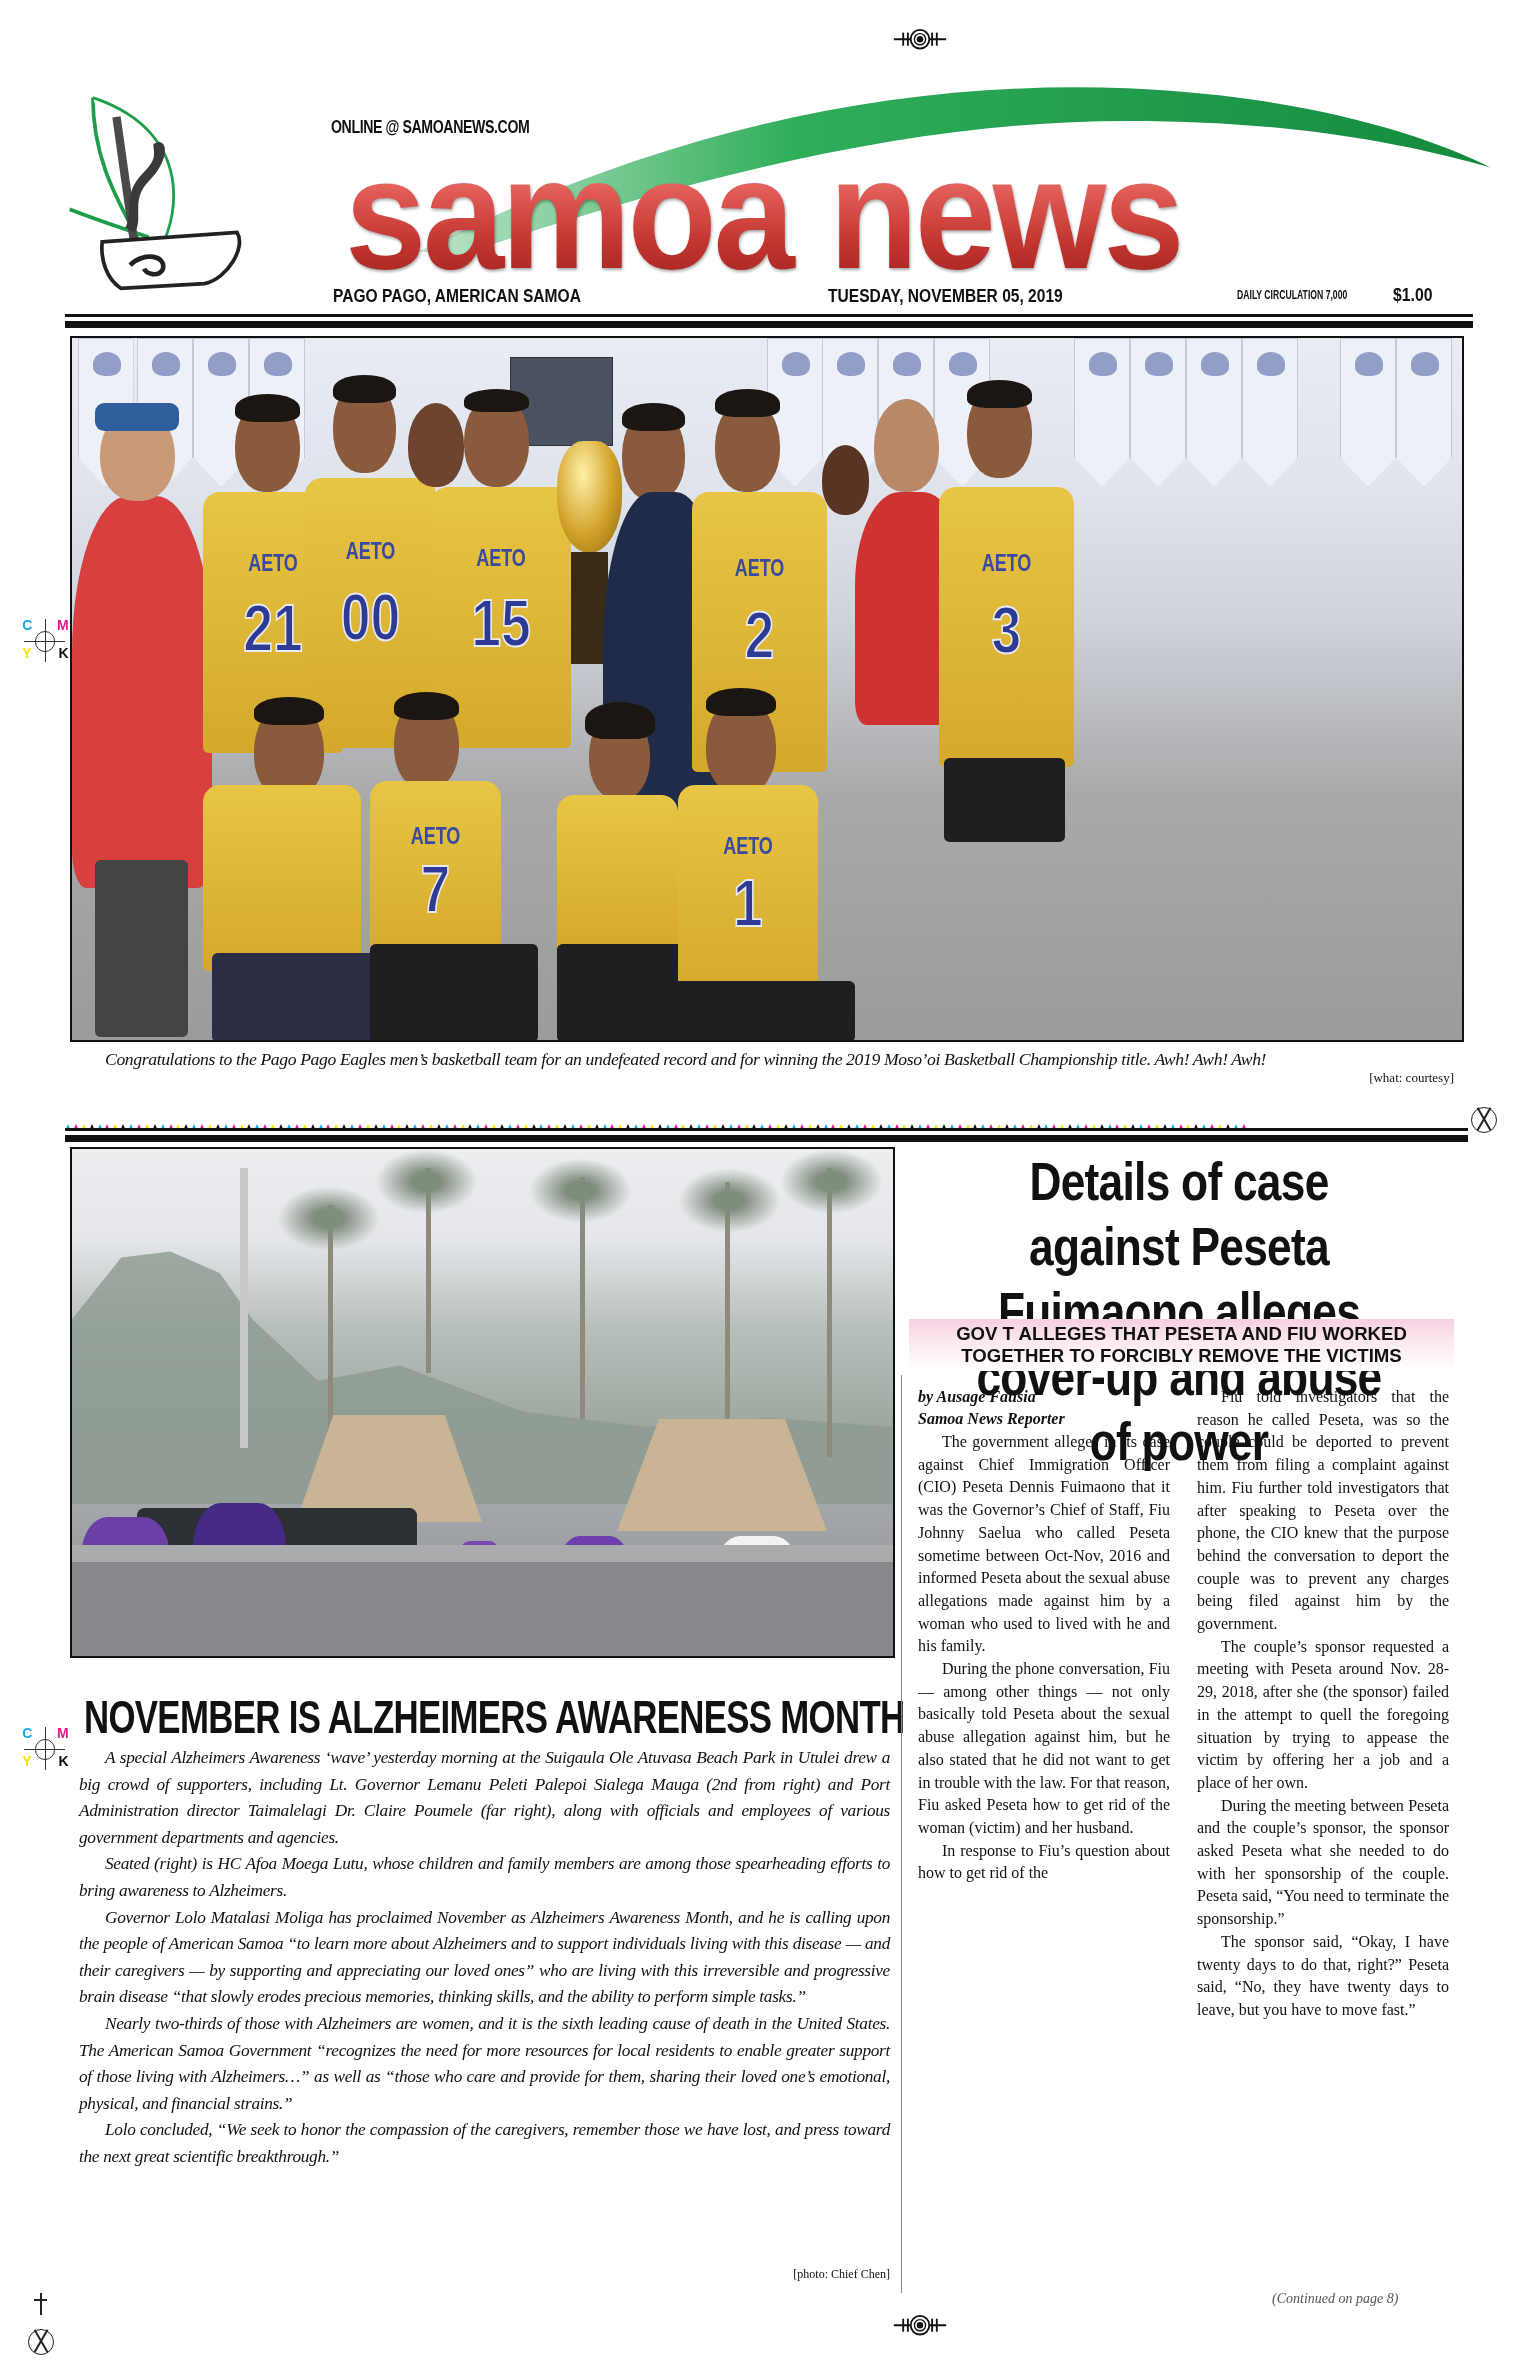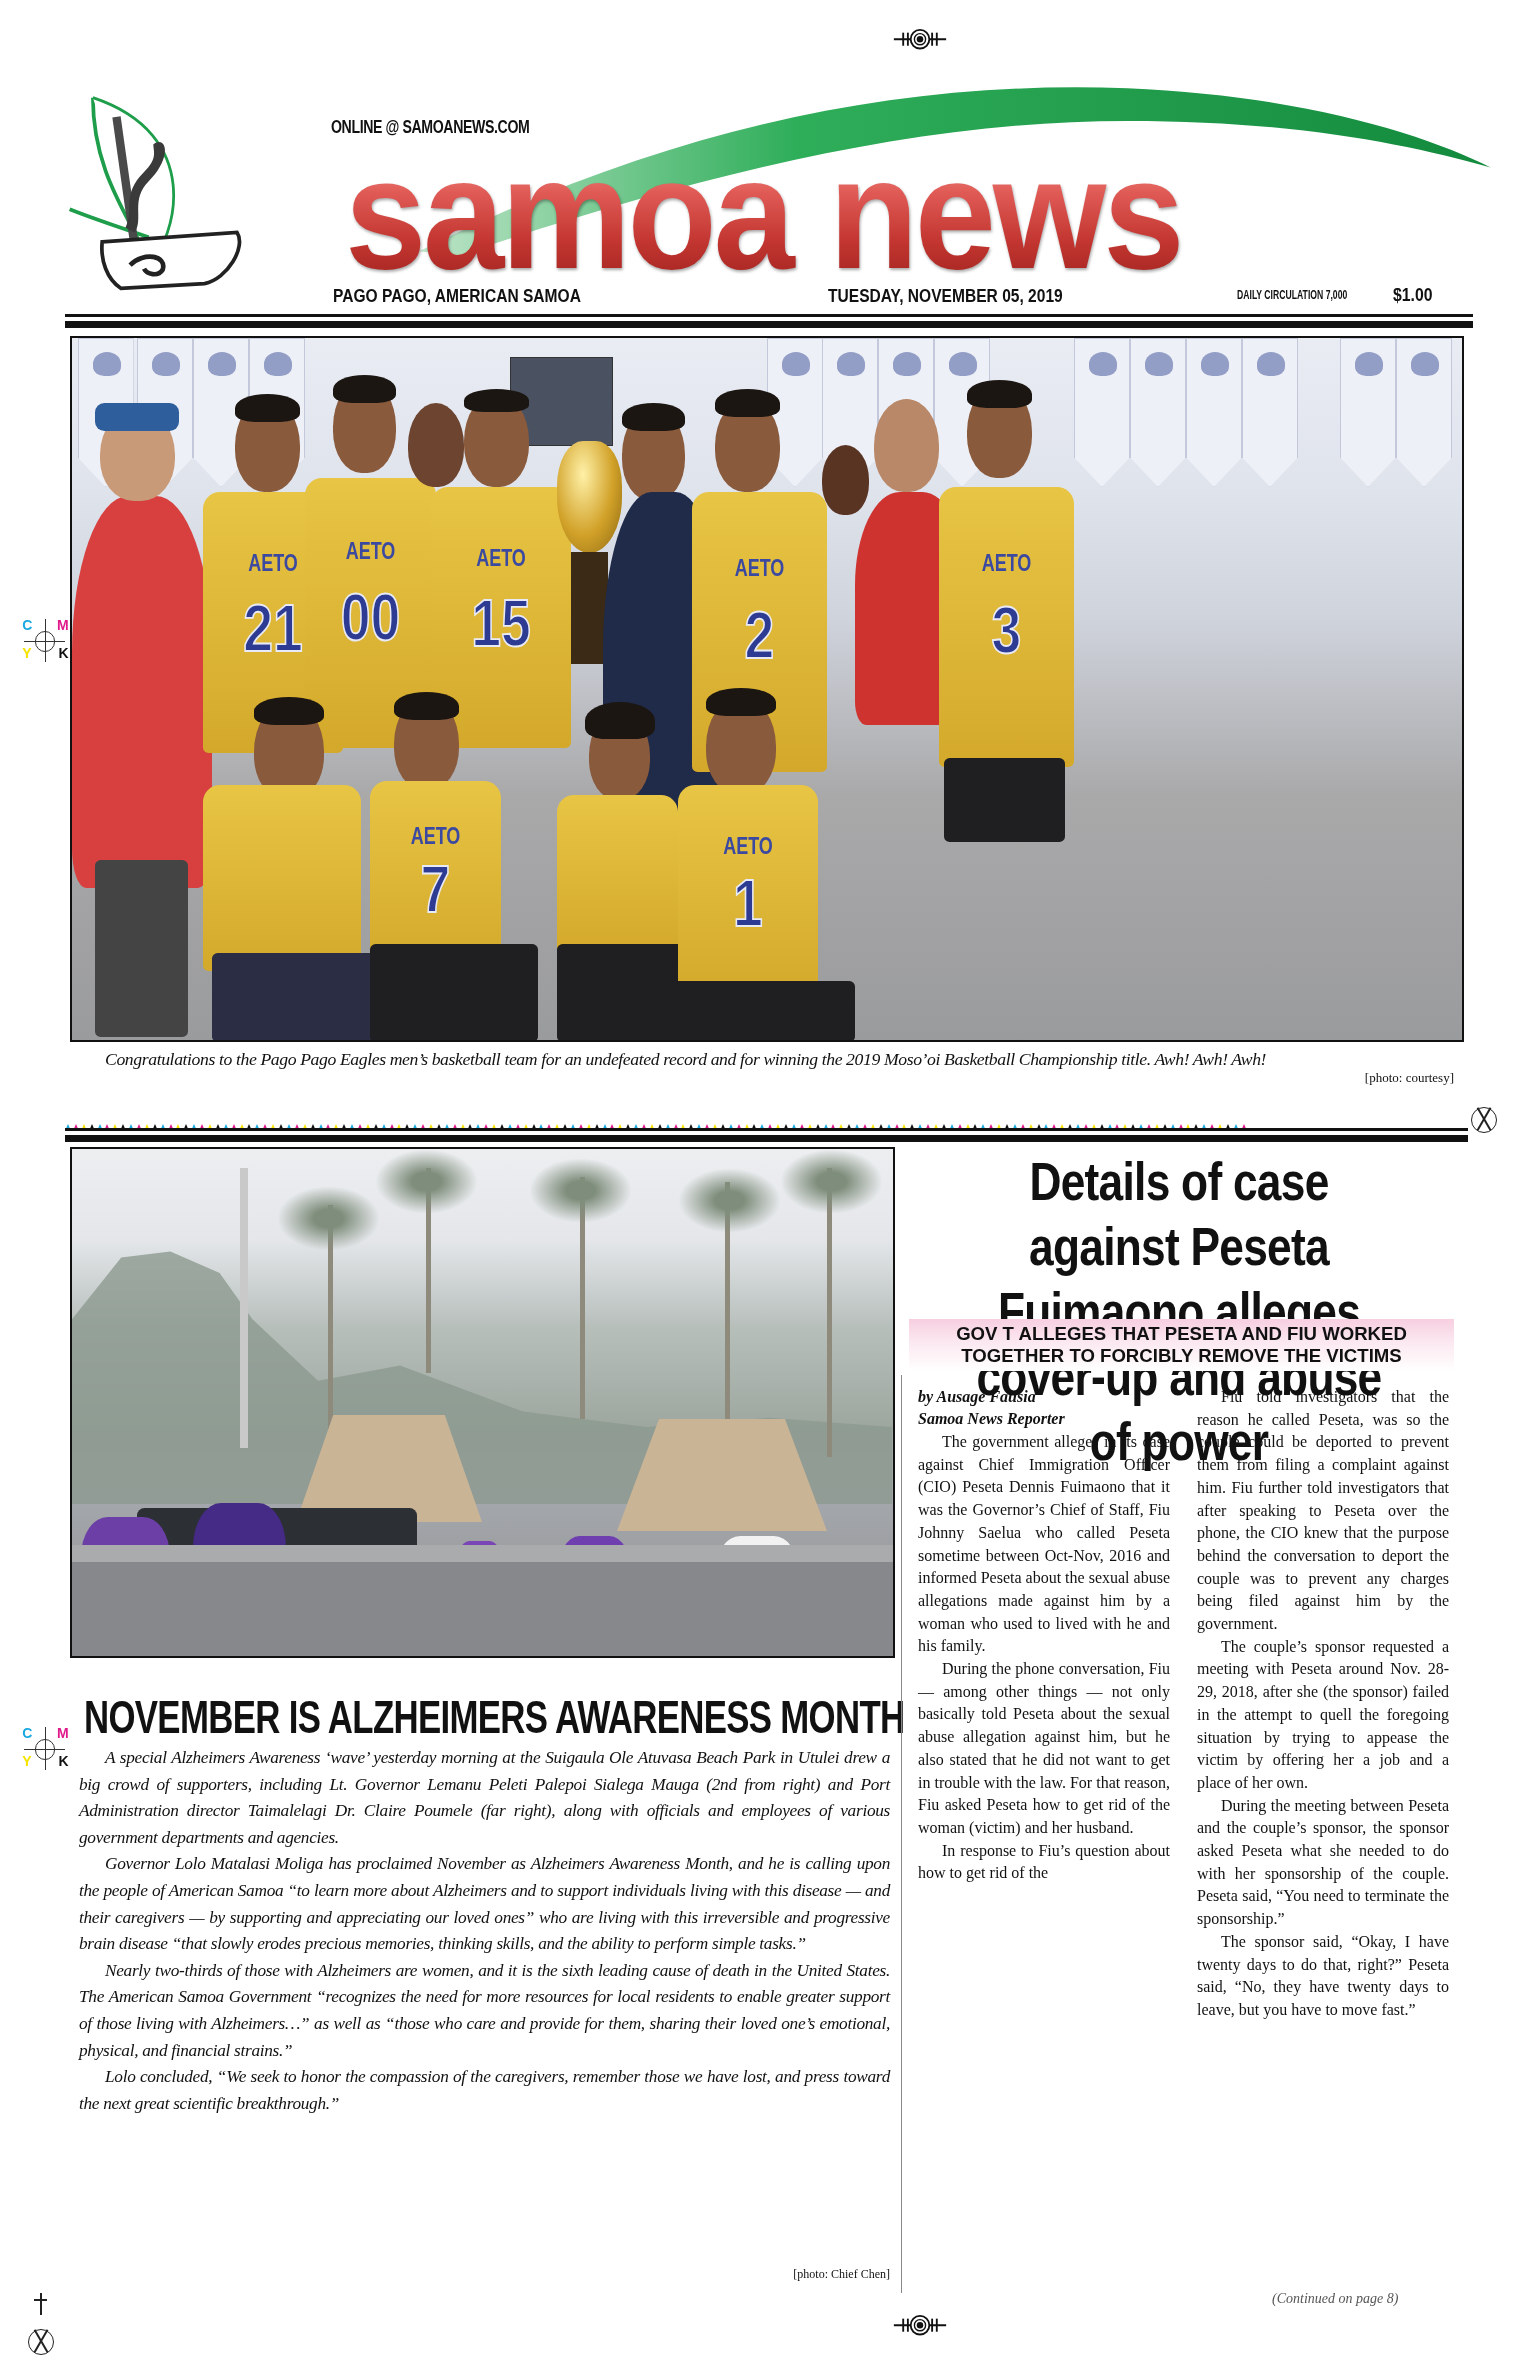--- a/index.html
+++ b/index.html
@@ -287,21 +287,21 @@
   <div class="head" style="left:634px;top:359px;width:70px;height:98px;"></div>
   <div class="hair" style="left:634px;top:350px;width:70px;height:28px;"></div>
   <div class="jersey" style="left:606px;top:447px;width:140px;height:214px;">
     <div class="aeto">AETO</div>
     <div class="num">1</div>
   </div>
   <div class="shorts" style="left:597px;top:643px;width:186px;height:61px;"></div>
 </figure>
 
 <p class="caption1">Congratulations to the Pago Pago Eagles men’s basketball team for an undefeated record and for winning the 2019 Moso’oi Basketball Championship title. Awh! Awh! Awh!</p>
-<span class="credit1">[photo: courtesy]</span>
+<span class="credit1">[what: courtesy]</span>
 
 <div class="cmyk-strip" id="cmykstrip"><span style="border-bottom-color:#19a9e0"></span><span style="border-bottom-color:#e0198a"></span><span style="border-bottom-color:#f5e400"></span><span style="border-bottom-color:#111111"></span><span style="border-bottom-color:#19a9e0"></span><span style="border-bottom-color:#e0198a"></span><span style="border-bottom-color:#f5e400"></span><span style="border-bottom-color:#111111"></span><span style="border-bottom-color:#19a9e0"></span><span style="border-bottom-color:#e0198a"></span><span style="border-bottom-color:#f5e400"></span><span style="border-bottom-color:#111111"></span><span style="border-bottom-color:#19a9e0"></span><span style="border-bottom-color:#e0198a"></span><span style="border-bottom-color:#f5e400"></span><span style="border-bottom-color:#111111"></span><span style="border-bottom-color:#19a9e0"></span><span style="border-bottom-color:#e0198a"></span><span style="border-bottom-color:#f5e400"></span><span style="border-bottom-color:#111111"></span><span style="border-bottom-color:#19a9e0"></span><span style="border-bottom-color:#e0198a"></span><span style="border-bottom-color:#f5e400"></span><span style="border-bottom-color:#111111"></span><span style="border-bottom-color:#19a9e0"></span><span style="border-bottom-color:#e0198a"></span><span style="border-bottom-color:#f5e400"></span><span style="border-bottom-color:#111111"></span><span style="border-bottom-color:#19a9e0"></span><span style="border-bottom-color:#e0198a"></span><span style="border-bottom-color:#f5e400"></span><span style="border-bottom-color:#111111"></span><span style="border-bottom-color:#19a9e0"></span><span style="border-bottom-color:#e0198a"></span><span style="border-bottom-color:#f5e400"></span><span style="border-bottom-color:#111111"></span><span style="border-bottom-color:#19a9e0"></span><span style="border-bottom-color:#e0198a"></span><span style="border-bottom-color:#f5e400"></span><span style="border-bottom-color:#111111"></span><span style="border-bottom-color:#19a9e0"></span><span style="border-bottom-color:#e0198a"></span><span style="border-bottom-color:#f5e400"></span><span style="border-bottom-color:#111111"></span><span style="border-bottom-color:#19a9e0"></span><span style="border-bottom-color:#e0198a"></span><span style="border-bottom-color:#f5e400"></span><span style="border-bottom-color:#111111"></span><span style="border-bottom-color:#19a9e0"></span><span style="border-bottom-color:#e0198a"></span><span style="border-bottom-color:#f5e400"></span><span style="border-bottom-color:#111111"></span><span style="border-bottom-color:#19a9e0"></span><span style="border-bottom-color:#e0198a"></span><span style="border-bottom-color:#f5e400"></span><span style="border-bottom-color:#111111"></span><span style="border-bottom-color:#19a9e0"></span><span style="border-bottom-color:#e0198a"></span><span style="border-bottom-color:#f5e400"></span><span style="border-bottom-color:#111111"></span><span style="border-bottom-color:#19a9e0"></span><span style="border-bottom-color:#e0198a"></span><span style="border-bottom-color:#f5e400"></span><span style="border-bottom-color:#111111"></span><span style="border-bottom-color:#19a9e0"></span><span style="border-bottom-color:#e0198a"></span><span style="border-bottom-color:#f5e400"></span><span style="border-bottom-color:#111111"></span><span style="border-bottom-color:#19a9e0"></span><span style="border-bottom-color:#e0198a"></span><span style="border-bottom-color:#f5e400"></span><span style="border-bottom-color:#111111"></span><span style="border-bottom-color:#19a9e0"></span><span style="border-bottom-color:#e0198a"></span><span style="border-bottom-color:#f5e400"></span><span style="border-bottom-color:#111111"></span><span style="border-bottom-color:#19a9e0"></span><span style="border-bottom-color:#e0198a"></span><span style="border-bottom-color:#f5e400"></span><span style="border-bottom-color:#111111"></span><span style="border-bottom-color:#19a9e0"></span><span style="border-bottom-color:#e0198a"></span><span style="border-bottom-color:#f5e400"></span><span style="border-bottom-color:#111111"></span><span style="border-bottom-color:#19a9e0"></span><span style="border-bottom-color:#e0198a"></span><span style="border-bottom-color:#f5e400"></span><span style="border-bottom-color:#111111"></span><span style="border-bottom-color:#19a9e0"></span><span style="border-bottom-color:#e0198a"></span><span style="border-bottom-color:#f5e400"></span><span style="border-bottom-color:#111111"></span><span style="border-bottom-color:#19a9e0"></span><span style="border-bottom-color:#e0198a"></span><span style="border-bottom-color:#f5e400"></span><span style="border-bottom-color:#111111"></span><span style="border-bottom-color:#19a9e0"></span><span style="border-bottom-color:#e0198a"></span><span style="border-bottom-color:#f5e400"></span><span style="border-bottom-color:#111111"></span><span style="border-bottom-color:#19a9e0"></span><span style="border-bottom-color:#e0198a"></span><span style="border-bottom-color:#f5e400"></span><span style="border-bottom-color:#111111"></span><span style="border-bottom-color:#19a9e0"></span><span style="border-bottom-color:#e0198a"></span><span style="border-bottom-color:#f5e400"></span><span style="border-bottom-color:#111111"></span><span style="border-bottom-color:#19a9e0"></span><span style="border-bottom-color:#e0198a"></span><span style="border-bottom-color:#f5e400"></span><span style="border-bottom-color:#111111"></span><span style="border-bottom-color:#19a9e0"></span><span style="border-bottom-color:#e0198a"></span><span style="border-bottom-color:#f5e400"></span><span style="border-bottom-color:#111111"></span><span style="border-bottom-color:#19a9e0"></span><span style="border-bottom-color:#e0198a"></span><span style="border-bottom-color:#f5e400"></span><span style="border-bottom-color:#111111"></span><span style="border-bottom-color:#19a9e0"></span><span style="border-bottom-color:#e0198a"></span><span style="border-bottom-color:#f5e400"></span><span style="border-bottom-color:#111111"></span><span style="border-bottom-color:#19a9e0"></span><span style="border-bottom-color:#e0198a"></span><span style="border-bottom-color:#f5e400"></span><span style="border-bottom-color:#111111"></span><span style="border-bottom-color:#19a9e0"></span><span style="border-bottom-color:#e0198a"></span><span style="border-bottom-color:#f5e400"></span><span style="border-bottom-color:#111111"></span><span style="border-bottom-color:#19a9e0"></span><span style="border-bottom-color:#e0198a"></span><span style="border-bottom-color:#f5e400"></span><span style="border-bottom-color:#111111"></span><span style="border-bottom-color:#19a9e0"></span><span style="border-bottom-color:#e0198a"></span><span style="border-bottom-color:#f5e400"></span><span style="border-bottom-color:#111111"></span><span style="border-bottom-color:#19a9e0"></span><span style="border-bottom-color:#e0198a"></span><span style="border-bottom-color:#f5e400"></span><span style="border-bottom-color:#111111"></span><span style="border-bottom-color:#19a9e0"></span><span style="border-bottom-color:#e0198a"></span><span style="border-bottom-color:#f5e400"></span><span style="border-bottom-color:#111111"></span><span style="border-bottom-color:#19a9e0"></span><span style="border-bottom-color:#e0198a"></span></div>
 <div class="rule-thin" style="top:1128px;left:65px;width:1403px;"></div>
 <div class="rule-thick" style="top:1135px;left:65px;width:1403px;"></div>
 
 <figure class="photo2">
   <div class="mountain"></div>
   <div class="palm-trunk" style="left:256px;top:56px;height:233px;"></div>
   <div class="palm-top" style="left:205px;top:37px;"></div>
   <div class="palm-trunk" style="left:354px;top:18.6px;height:205px;"></div>
@@ -333,20 +333,21 @@
   <div class="person" style="left:643px;top:387px;width:84px;height:121px;background:#f2f2f2;"></div>
   <div class="person" style="left:648px;top:494px;width:70px;height:149px;background:#8a3a9e;"></div>
   <div class="person" style="left:764px;top:429px;width:65px;height:131px;background:#6f3fb0;"></div>
   <div class="road"></div>
   <div class="curb"></div>
 </figure>
 
 <h2 class="alz-head">NOVEMBER IS ALZHEIMERS AWARENESS MONTH</h2>
 <article class="alz-body">
   <p>A special Alzheimers Awareness ‘wave’ yesterday morning at the Suigaula Ole Atuvasa Beach Park in Utulei drew a big crowd of supporters, including Lt. Governor Lemanu Peleti Palepoi Sialega Mauga (2nd from right) and Port Administration director Taimalelagi Dr. Claire Poumele (far right), along with officials and employees of various government departments and agencies.</p>
+  <p>Seated (right) is HC Afoa Moega Lutu, whose children and family members are among those spearheading efforts to bring awareness to Alzheimers.</p>
   <p>Governor Lolo Matalasi Moliga has proclaimed November as Alzheimers Awareness Month, and he is calling upon the people of American Samoa “to learn more about Alzheimers and to support individuals living with this disease — and their caregivers — by supporting and appreciating our loved ones” who are living with this irreversible and progressive brain disease “that slowly erodes precious memories, thinking skills, and the ability to perform simple tasks.”</p>
   <p>Nearly two-thirds of those with Alzheimers are women, and it is the sixth leading cause of death in the United States. The American Samoa Government “recognizes the need for more resources for local residents to enable greater support of those living with Alzheimers…” as well as “those who care and provide for them, sharing their loved one’s emotional, physical, and financial strains.”</p>
   <p>Lolo concluded, “We seek to honor the compassion of the caregivers, remember those we have lost, and press toward the next great scientific breakthrough.”</p>
 </article>
 <span class="alz-credit">[photo: Chief Chen]</span>
 
 <div class="col-divider"></div>
 
 <h1 class="peseta-head">Details of case against Peseta Fuimaono alleges cover-up and abuse of power</h1>
 <div class="subhead">GOV T ALLEGES THAT PESETA AND FIU WORKED TOGETHER TO FORCIBLY REMOVE THE VICTIMS</div>

